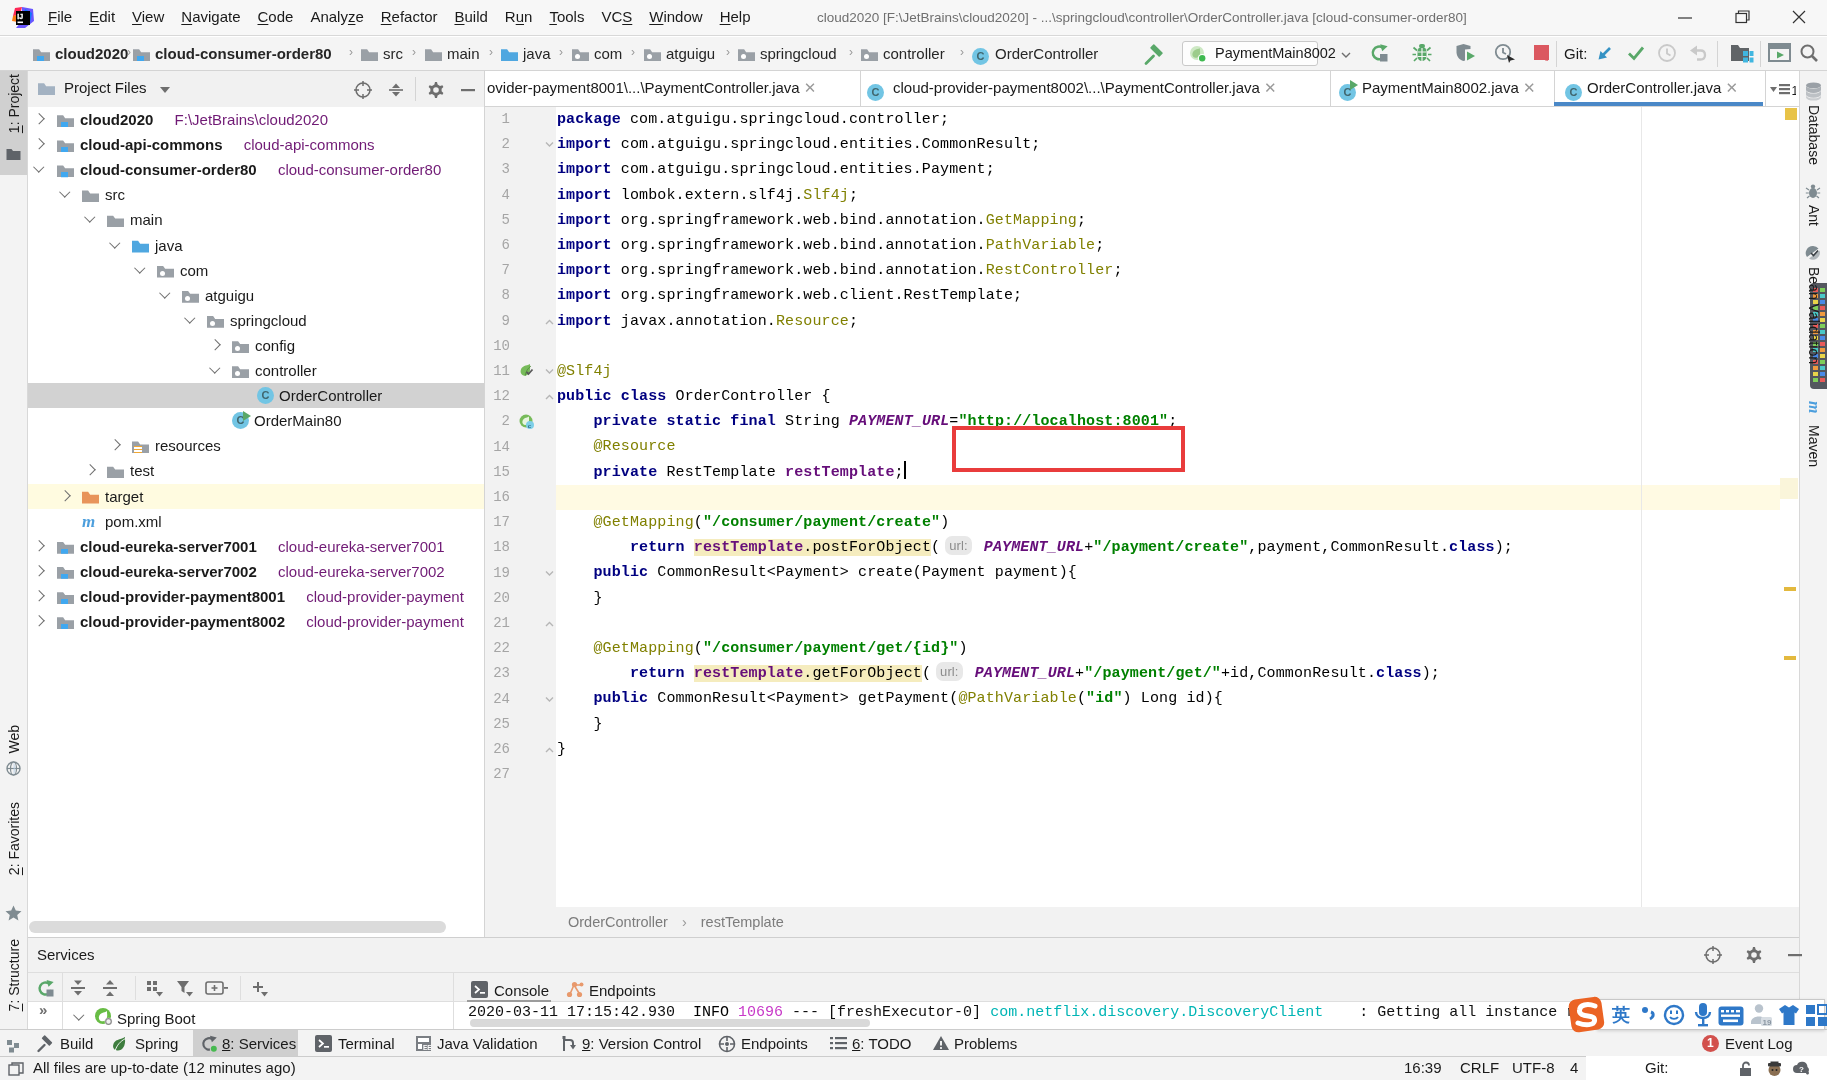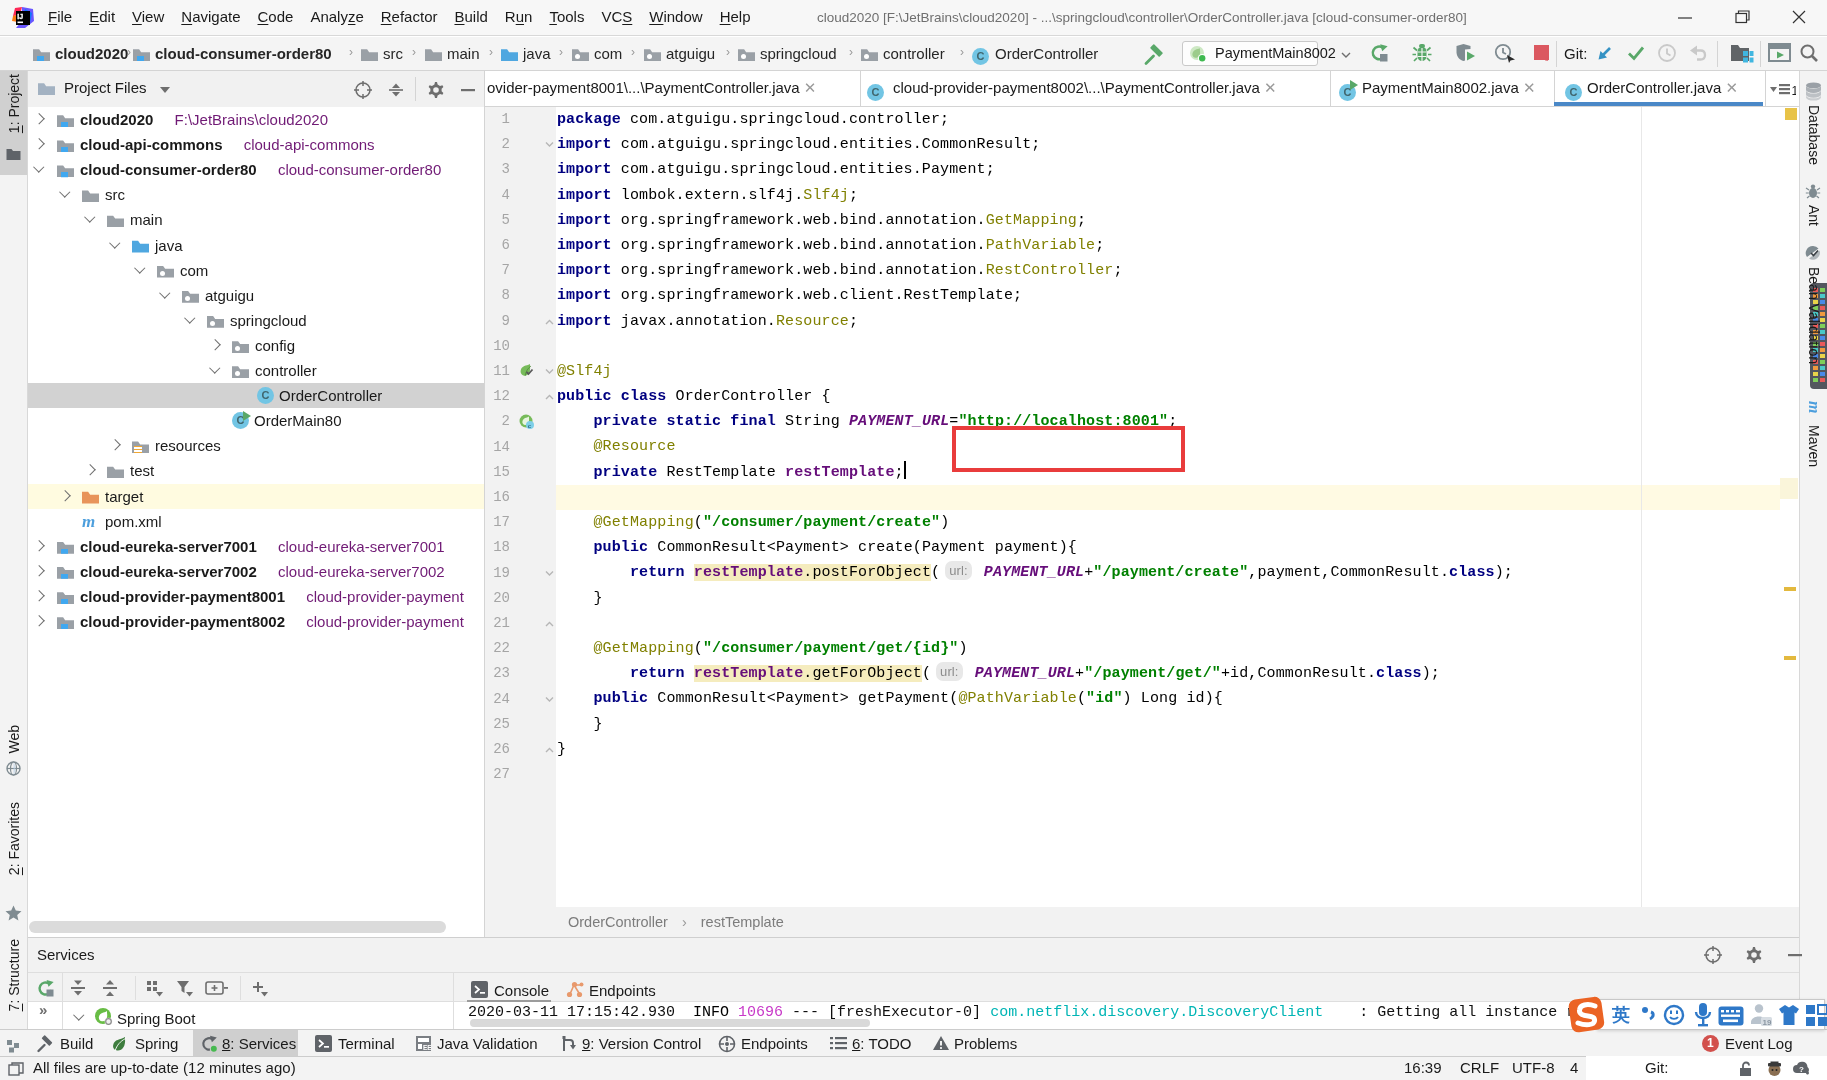--- a/index.html
+++ b/index.html
@@ -379,22 +379,22 @@
 <div class="cl"><span class="kw">import</span> org.springframework.web.client.RestTemplate;</div>
 <div class="cl"><span class="kw">import</span> javax.annotation.<span class="ann">Resource</span>;</div>
 <div class="cl"> </div>
 <div class="cl"><span class="ann">@Slf4j</span></div>
 <div class="cl"><span class="kw">public</span> <span class="kw">class</span> OrderController {</div>
 <div class="cl">    <span class="kw">private</span> <span class="kw">static</span> <span class="kw">final</span> String <span class="sfld">PAYMENT_URL</span>=<span class="str" style="text-decoration:underline">"http://localhost:8001"</span>;</div>
 <div class="cl">    <span class="ann">@Resource</span></div>
 <div class="cl">    <span class="kw">private</span> RestTemplate <span class="fld">restTemplate</span>;<span style="display:inline-block;width:2px;height:18px;background:#000;vertical-align:-3px"></span></div>
 <div class="cl"> </div>
 <div class="cl">    <span class="ann">@GetMapping</span>(<span class="str">"/consumer/payment/create"</span>)</div>
+<div class="cl">        <span class="kw">return</span> <span class="hl"><span class="fld">restTemplate</span>.postForObject</span>(<span class="pill">url:</span> <span class="sfld">PAYMENT_URL</span>+<span class="str">"/payment/create"</span>,payment,CommonResult.<span class="kw">class</span>);</div>
 <div class="cl">    <span class="kw">public</span> CommonResult&lt;Payment&gt; create(Payment payment){</div>
-<div class="cl">        <span class="kw">return</span> <span class="hl"><span class="fld">restTemplate</span>.postForObject</span>(<span class="pill">url:</span> <span class="sfld">PAYMENT_URL</span>+<span class="str">"/payment/create"</span>,payment,CommonResult.<span class="kw">class</span>);</div>
 <div class="cl">    }</div>
 <div class="cl"> </div>
 <div class="cl">    <span class="ann">@GetMapping</span>(<span class="str">"/consumer/payment/get/{id}"</span>)</div>
 <div class="cl">        <span class="kw">return</span> <span class="hl"><span class="fld">restTemplate</span>.getForObject</span>(<span class="pill">url:</span> <span class="sfld">PAYMENT_URL</span>+<span class="str">"/payment/get/"</span>+id,CommonResult.<span class="kw">class</span>);</div>
 <div class="cl">    <span class="kw">public</span> CommonResult&lt;Payment&gt; getPayment(<span class="ann">@PathVariable</span>(<span class="str">"id"</span>) Long id){</div>
 <div class="cl">    }</div>
 <div class="cl">}</div>
       </div>
     <div style="position:absolute;left:1300px;top:37px;width:12px;height:12px;background:#e8c348"></div>
     <div style="position:absolute;left:1295px;top:407px;width:18px;height:21px;background:#faf5da"></div>

